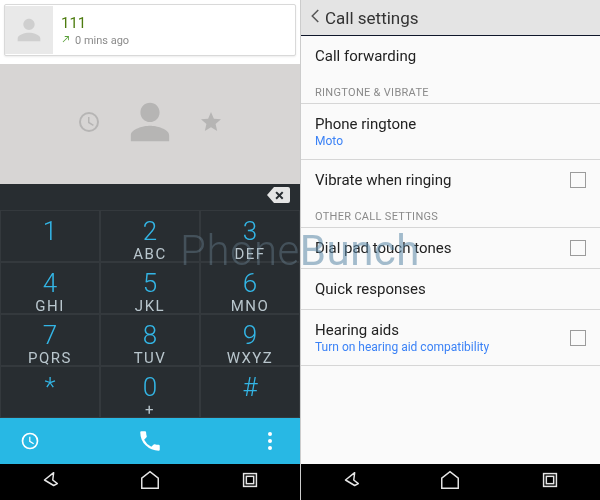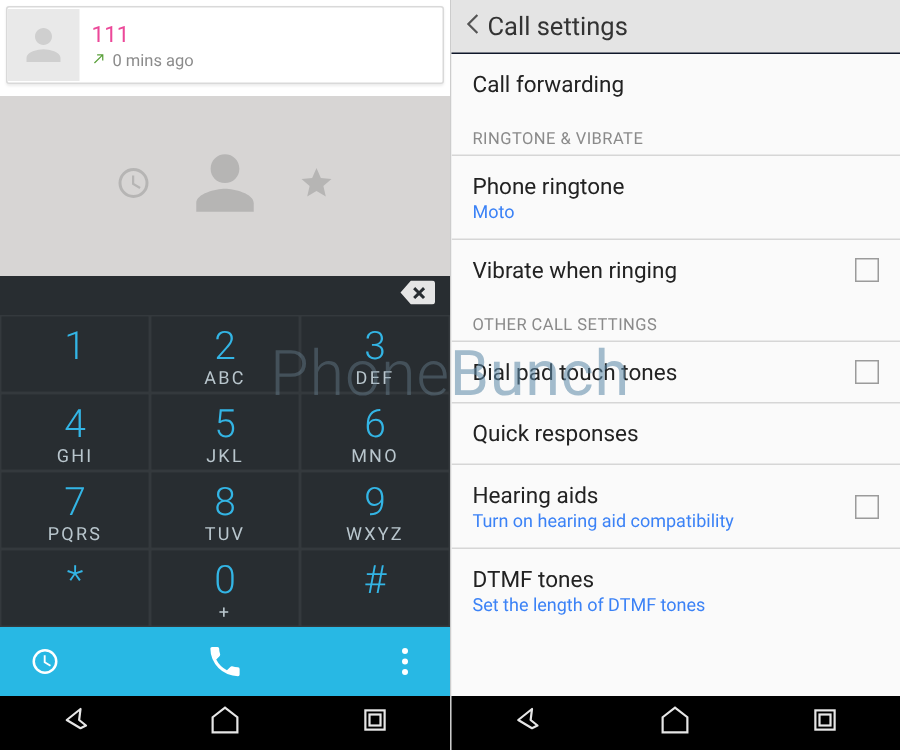--- a/index.html
+++ b/index.html
@@ -4,34 +4,34 @@
 <style>
   *{box-sizing:border-box;margin:0;padding:0;font-family:Roboto,Arial,sans-serif;-webkit-font-smoothing:antialiased}
   body{width:600px;height:500px;display:flex;background:#000;overflow:hidden;position:relative}
   .phone{width:300px;height:500px;position:relative;background:#fff;display:flex;flex-direction:column}
   .phone + .phone{border-left:1px solid #ccc}
   
   .recent-card{background:#fff;border:1px solid #d9d9d9;border-radius:2px;margin:4px 4px 8px 4px;box-shadow:0 1px 2px rgba(0,0,0,.08);display:flex;align-items:center;height:52px}
   .avatar-sq{width:48px;height:48px;background:#e9e9e9;display:flex;align-items:center;justify-content:center;margin-right:8px}
   .avatar-sq svg{width:34px;height:34px;fill:#cfcfcf}
   .rc-body{display:flex;flex-direction:column}
-  .rc-num{font-size:15px;color:#ec4899;line-height:18px}
+  .rc-num{font-size:15px;color:#4d7c0f;line-height:18px}
   .rc-sub{display:flex;gap:4px;font-size:11px;color:#8b8b8b;margin-top:2px}
   .rc-sub svg{width:10px;height:10px}
   .faded-area{flex:0 0 120px;background:#d7d5d4;display:flex;align-items:center;justify-content:center;position:relative}
   .faded-icons{display:flex;align-items:center;gap:26px;opacity:.45}
   .faded-icons .big-head svg{width:46px;height:46px;fill:#8f8f8f}
   .faded-icons .side svg{width:24px;height:24px;fill:#8f8f8f}
   .dialpad-wrap{flex:1;background:rgba(28,34,38,.95);display:flex;flex-direction:column}
   .bksp-row{height:26px;display:flex;justify-content:flex-end;align-items:center;padding-right:10px}
   .bksp-row svg{width:24px;height:16px;fill:#e5e5e5}
   .pad{flex:1;display:grid;grid-template-columns:repeat(3,1fr);grid-template-rows:repeat(4,1fr)}
   .key{border:0.5px solid rgba(255,255,255,.06);display:flex;flex-direction:column;align-items:center;justify-content:center;color:#33b5e5;position:relative}
   .key .d{font-size:26px;font-weight:300;line-height:26px}
-  .key .l{font-size:12px;letter-spacing:1.5px;color:#b9c6cd;margin-top:1px;height:10px}
+  .key .l{font-size:15px;letter-spacing:1.5px;color:#b9c6cd;margin-top:1px;height:10px}
   .callbar{height:46px;background:#28b8e4;display:flex}
   .cb-cell{flex:1;display:flex;align-items:center;justify-content:center}
   .cb-cell.side{flex:0 0 60px}
   .cb-cell svg{fill:#fff}
   .navbar{height:36px;background:#000;display:flex;align-items:center;justify-content:space-around}
   .navbar svg{width:22px;height:22px;stroke:#e6e6e6;fill:none;stroke-width:1.6}
   
   .hdr{height:36px;background:#e4e4e4;border-bottom:1px solid #0f172a;display:flex;align-items:center;padding:0 6px;gap:0}
   .hdr svg{width:18px;height:18px;stroke:#555;fill:none;stroke-width:2}
   .hdr-title{font-size:17px;color:#333}
@@ -221,26 +221,20 @@
     </div>
     <div class="sep"></div>
     <div class="row">
       <div class="txt">
         <span class="t1">Hearing aids</span>
         <span class="t2">Turn on hearing aid compatibility</span>
       </div>
       <div class="chk"></div>
     </div>
     <div class="sep"></div>
-    <div class="row">
-      <div class="txt">
-        <span class="t1">DTMF tones</span>
-        <span class="t2">Set the length of DTMF tones</span>
-      </div>
-    </div>
   </div>
   <div class="navbar">
     <span><svg viewBox="0 0 24 24">
           <path d="M16 4l-1 8 5 4-4 2-10-6 10-8z" stroke-linejoin="round"></path>
         </svg></span>
     <span><svg viewBox="0 0 24 24">
           <path d="M3 10l9-7 9 7v11H3z"></path>
         </svg></span>
     <span><svg viewBox="0 0 24 24">
           <rect x="5" y="5" width="14" height="14"></rect>

